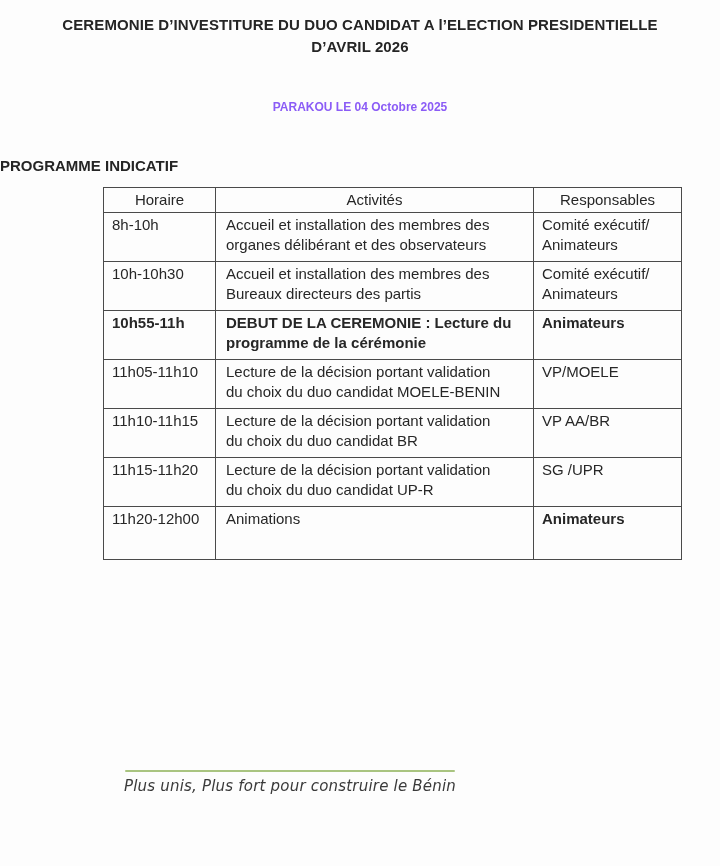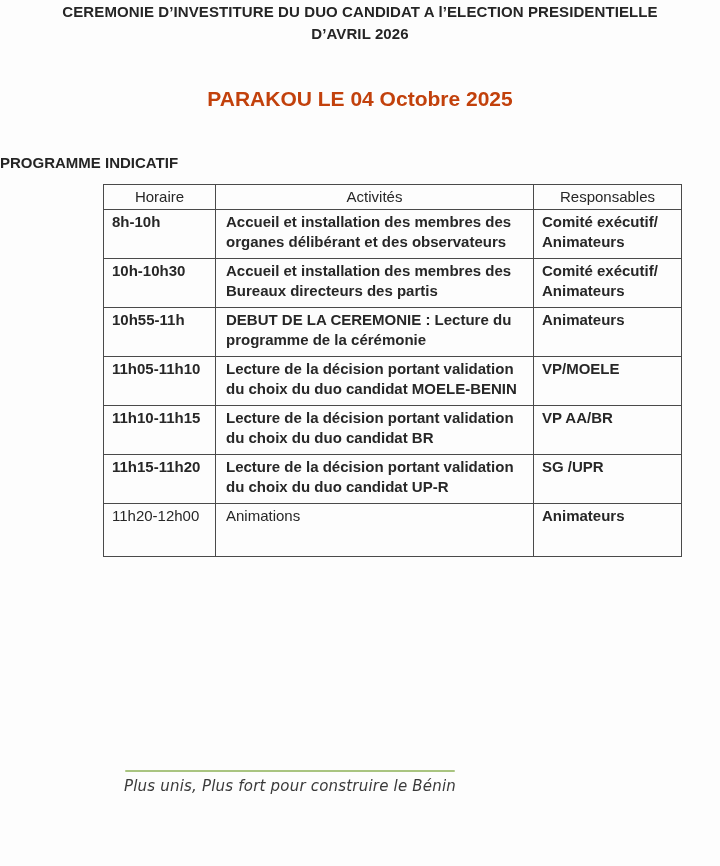--- a/index.html
+++ b/index.html
@@ -9,37 +9,37 @@
   body {
     width: 720px;
     height: 866px;
     background: #fdfdfd;
     font-family: "Liberation Sans", sans-serif;
     color: #2a2a2a;
     position: relative;
     overflow: hidden;
   }
   .doc-header {
-    padding-top: 1px;
+    padding-top: 14px;
     text-align: center;
   }
   .doc-title {
     font-size: 15px;
     font-weight: bold;
     line-height: 22px;
     letter-spacing: 0.1px;
     color: #252525;
     margin: 0 60px;
   }
   .doc-date {
     margin-top: 42px;
-    font-size: 21px;
+    font-size: 12px;
     font-weight: bold;
     text-align: center;
-    color: #c2410c;
+    color: #8b5cf6;
   }
   .program-heading {
     margin-top: 43px;
     font-size: 15px;
     font-weight: bold;
     text-align: left;
     color: #252525;
   }
   table.schedule {
     border-collapse: collapse;
@@ -63,21 +63,21 @@
   .schedule th {
     font-weight: normal;
     text-align: center;
     padding: 2px 4px;
     height: 20px;
   }
   .schedule td {
     padding: 2px 8px 2px 8px;
   }
   .schedule td.col-activite { padding-left: 10px; }
-  .schedule tr.tall td { height: 44px; font-weight: bold; }
+  .schedule tr.tall td { height: 44px; }
   .schedule td.bold { font-weight: bold; }
   .footer {
     position: absolute;
     left: 0;
     top: 770px;
     width: 580px;
     text-align: center;
   }
   .footer-line {
     width: 330px;

